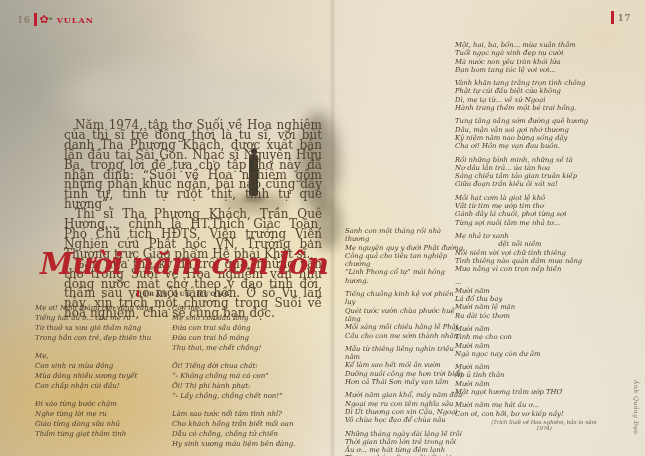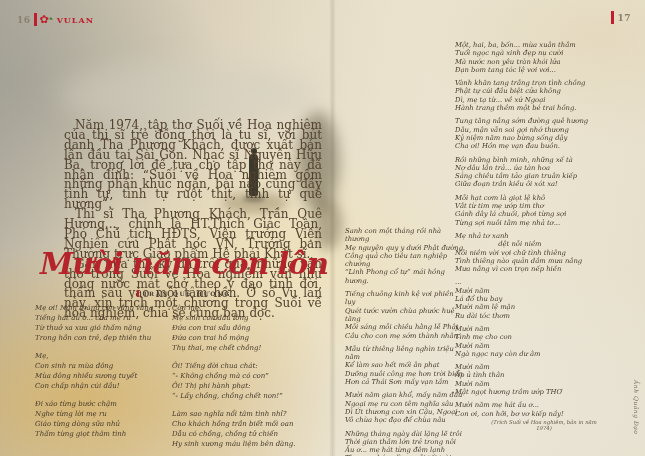--- a/index.html
+++ b/index.html
@@ -131,42 +131,42 @@
         <div class="pline">Đứa con trai hồ mộng</div>
         <div class="pline">Thụ thai, mẹ chết chồng!</div>
       </div>
       <div class="stanza">
         <div class="pline">Ôi! Tiếng đời chua chát:</div>
         <div class="pline">“- Không chồng mà có con”</div>
         <div class="pline">Ôi! Thị phi hành phạt:</div>
         <div class="pline">“- Lấy chồng, chồng chết non!”</div>
       </div>
       <div class="stanza">
-        <div class="pline">Làm sao nghĩa nổi tâm tình nhỉ?</div>
+        <div class="pline">Làm sao tước nổi tâm tình nhỉ?</div>
         <div class="pline">Cho khách hồng trần biết mối oan</div>
         <div class="pline">Dẫu có chồng, chồng tử chiến</div>
         <div class="pline">Hy sinh xương máu liệm bên đàng.</div>
       </div>
     </div>
   <div class="poem poem-r1">
       <div class="stanza">
         <div class="pline">Sanh con một tháng rồi nhà thương</div>
         <div class="pline">Mẹ nguyện quy y dưới Phật đường</div>
         <div class="pline">Công quả cho tiêu tan nghiệp chướng</div>
         <div class="pline">“Linh Phong cổ tự” mái hồng hương.</div>
       </div>
       <div class="stanza">
         <div class="pline">Tiếng chuông kinh kệ vơi phiền lụy</div>
         <div class="pline">Quét tước vườn chùa phước huệ tăng</div>
         <div class="pline">Mỗi sáng mỗi chiều hằng lễ Phật</div>
         <div class="pline">Cầu cho con mẹ sớm thành nhân.</div>
       </div>
       <div class="stanza">
         <div class="pline">Mẫu từ thiêng liêng nghìn triệu năm</div>
-        <div class="pline">Kể làm sao hết mối ân phạt</div>
+        <div class="pline">Kể làm sao hết mối ân vườn</div>
         <div class="pline">Dưỡng nuôi công mẹ hơn trời biển</div>
         <div class="pline">Hơn cả Thái Sơn mấy vạn tầm</div>
       </div>
       <div class="stanza">
         <div class="pline">Mười năm gian khổ, mấy năm đầu</div>
         <div class="pline">Ngoại mẹ ru con têm nghĩa sâu</div>
         <div class="pline">Dì Út thương con xin Cậu, Ngoại</div>
         <div class="pline">Vô chùa học đạo để chùa nâu</div>
       </div>
       <div class="stanza">

